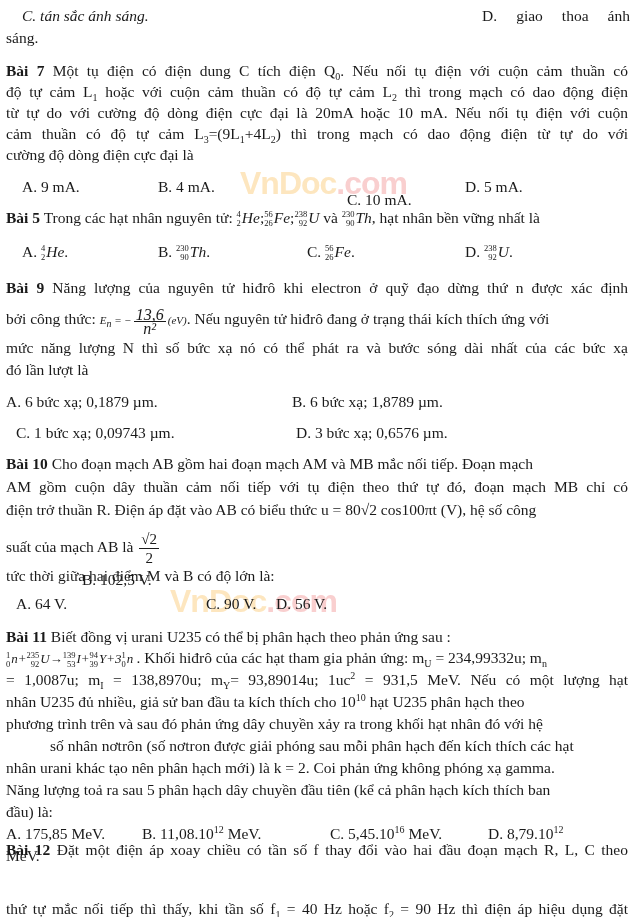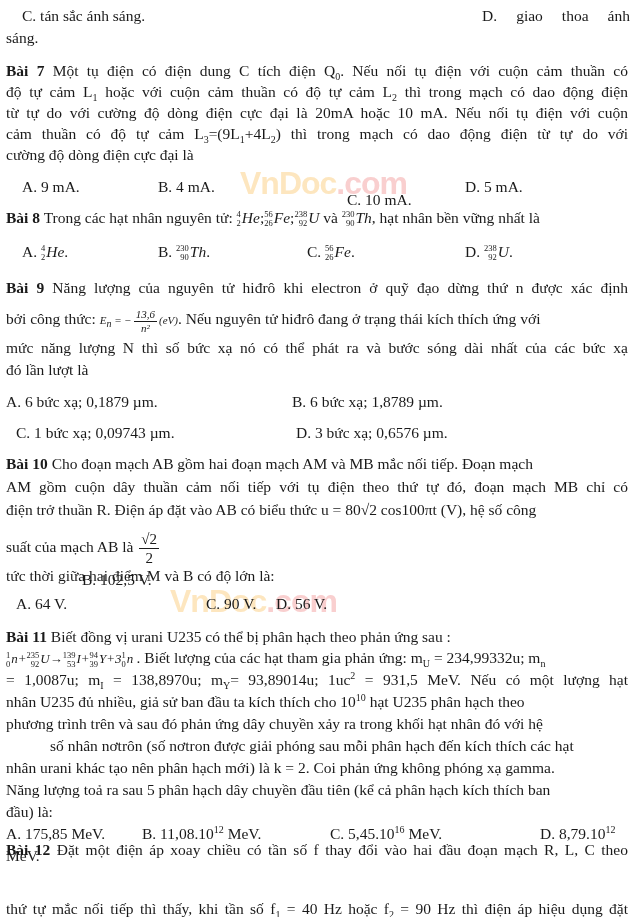--- a/index.html
+++ b/index.html
@@ -7,40 +7,40 @@
          font-family:"Liberation Serif", "DejaVu Serif", serif; color:#1a1a1a; font-size:15.5px; }
   .page { position:absolute; left:0; top:0; width:640px; height:917px; }
   .line { position:absolute; left:6px; right:12px; white-space:nowrap; line-height:20px; }
   .just { text-align:justify; text-align-last:justify; }
   .b { font-weight:bold; }
   .opt { position:absolute; white-space:nowrap; line-height:20px; }
   .sup { font-size:10px; vertical-align:super; line-height:0; }
   .sub { font-size:10px; vertical-align:sub; line-height:0; }
   .iso { display:inline-block; position:relative; font-style:italic; }
   .iso .nums { display:inline-flex; flex-direction:column; font-size:8.5px; line-height:9px; font-style:normal; text-align:right; vertical-align:middle; margin-right:1px; }
-  .frac { display:inline-flex; flex-direction:column; align-items:center; vertical-align:middle; font-size:11px; line-height:13px; margin:0 2px; }
+  .frac { display:inline-flex; flex-direction:column; align-items:center; vertical-align:middle; font-size:16px; line-height:13px; margin:0 2px; }
   .frac .num { border-bottom:1px solid #1a1a1a; padding:0 2px; }
   .frac.big { font-size:15px; line-height:18px; }
   .it { font-style:italic; }
   .wm { position:absolute; font-family:"Liberation Sans", "DejaVu Sans", sans-serif; font-weight:bold; font-size:32px; letter-spacing:-1px; pointer-events:none; z-index:0; line-height:46px; }
   .wm .a { color:#fde6bf; }
   .wm .c { color:#f9cfcf; }
   .txt { position:relative; z-index:1; }
 </style>
 </head>
 <body>
 
 <div class="page">
 
   <div class="wm" style="left:240px; top:160px;"><span class="a">VnDoc</span><span class="c">.com</span></div>
   <div class="wm" style="left:170px; top:578px;"><span class="a">VnDoc</span><span class="c">.com</span></div>
 
   <div class="txt">
 
-  <div class="opt" style="left:22px; top:6px;">C. tán sắc ánh sáng.</div>
+  <div class="opt" style="left:22px; top:6px;font-style:italic;">C. tán sắc ánh sáng.</div>
   <div class="opt" style="left:482px; top:6px; width:148px; display:flex; justify-content:space-between;">
     <span>D.</span>
         <span>giao</span>
         <span>thoa</span>
         <span>ánh</span>
   </div>
   <div class="line" style="top:28px;">sáng.</div>
 
   <div>
     <div class="line just" style="top:61px;"><span class="b">Bài 7</span><span> Một tụ điện có điện dung C tích điện Q</span><span class="sub">0</span><span>. Nếu nối tụ điện với cuộn cảm thuần có</span></div>
@@ -49,21 +49,21 @@
     <div class="line just" style="top:124px;"><span>cảm thuần có độ tự cảm L</span><span class="sub">3</span><span>=(9L</span><span class="sub">1</span><span>+4L</span><span class="sub">2</span><span>) thì trong mạch có dao động điện từ tự do với</span></div>
     <div class="line" style="top:145px;">cường độ dòng điện cực đại là</div>
     <div class="opt" style="left:22px; top:177px;">A. 9 mA.</div>
     <div class="opt" style="left:158px; top:177px;">B. 4 mA.</div>
     <div class="opt" style="left:307px; top:190px;margin-left:40px;">C. 10 mA.</div>
     <div class="opt" style="left:465px; top:177px;">D. 5 mA.</div>
   </div>
 
   <div>
     <div class="line" style="top:208px;">
-      <span class="b">Bài 8</span><span> Trong các hạt nhân nguyên tử: </span><span class="iso"><span class="nums">
+      <span class="b">Bài 5</span><span> Trong các hạt nhân nguyên tử: </span><span class="iso"><span class="nums">
               <span>4</span>
               <span>2</span>
             </span><span>He</span></span>;<span class="iso"><span class="nums">
               <span>56</span>
               <span>26</span>
             </span><span>Fe</span></span>;<span class="iso"><span class="nums">
               <span>238</span>
               <span>92</span>
             </span><span>U</span></span><span> và </span><span class="iso"><span class="nums">
               <span>230</span>
@@ -132,33 +132,33 @@
               </span><span>U</span></span><span>→</span><span class="iso"><span class="nums">
                 <span>139</span>
                 <span>53</span>
               </span><span>I</span></span><span>+</span><span class="iso"><span class="nums">
                 <span>94</span>
                 <span>39</span>
               </span><span>Y</span></span><span>+3</span><span class="iso"><span class="nums">
                 <span>1</span>
                 <span>0</span>
               </span><span>n</span></span>
-      </span><span>. Biết lượng của các hạt tham gia phản ứng: m</span><span class="sub">U</span><span> = 234,99332u; m</span><span class="sub">n</span>
+      </span><span>. Khối hiđrô của các hạt tham gia phản ứng: m</span><span class="sub">U</span><span> = 234,99332u; m</span><span class="sub">n</span>
     </div>
     <div class="line just" style="top:670px;"><span>= 1,0087u; m</span><span class="sub">I</span><span> = 138,8970u; m</span><span class="sub">Y</span><span>= 93,89014u; 1uc</span><span class="sup">2</span><span> = 931,5 MeV. Nếu có một lượng hạt</span></div>
     <div class="line" style="top:692px;"><span>nhân U235 đủ nhiều, giả sử ban đầu ta kích thích cho 10</span><span class="sup">10</span><span> hạt U235 phân hạch theo</span></div>
     <div class="line" style="top:714px;">phương trình trên và sau đó phản ứng dây chuyền xảy ra trong khối hạt nhân đó với hệ</div>
     <div class="line" style="top:736px;margin-left:44px;">số nhân nơtrôn (số nơtron được giải phóng sau mỗi phân hạch đến kích thích các hạt</div>
     <div class="line" style="top:758px;">nhân urani khác tạo nên phân hạch mới) là k = 2. Coi phản ứng không phóng xạ gamma.</div>
     <div class="line" style="top:780px;">Năng lượng toả ra sau 5 phân hạch dây chuyền đầu tiên (kể cả phân hạch kích thích ban</div>
     <div class="line" style="top:802px;">đầu) là:</div>
     <div class="opt" style="left:6px; top:824px;"><span>A. 175,85 MeV.</span></div>
     <div class="opt" style="left:142px; top:824px;"><span>B. 11,08.10</span><span class="sup">12</span><span> MeV.</span></div>
     <div class="opt" style="left:330px; top:824px;"><span>C. 5,45.10</span><span class="sup">16</span><span> MeV.</span></div>
-    <div class="opt" style="left:540px; top:824px;"><span>D. 8,79.10</span><span class="sup">12</span></div>
+    <div class="opt" style="left:488px; top:824px;"><span>D. 8,79.10</span><span class="sup">12</span></div>
     <div class="line" style="top:846px;">MeV.</div>
   </div>
 
   <div>
     <div class="line just" style="top:840px;"><span class="b">Bài 12</span><span> Đặt một điện áp xoay chiều có tần số f thay đổi vào hai đầu đoạn mạch R, L, C theo</span></div>
     <div class="line just" style="top:899px;"><span>thứ tự mắc nối tiếp thì thấy, khi tần số f</span><span class="sub">1</span><span> = 40 Hz hoặc f</span><span class="sub">2</span><span> = 90 Hz thì điện áp hiệu dụng đặt</span></div>
   </div>
   </div>
 </div>
 

